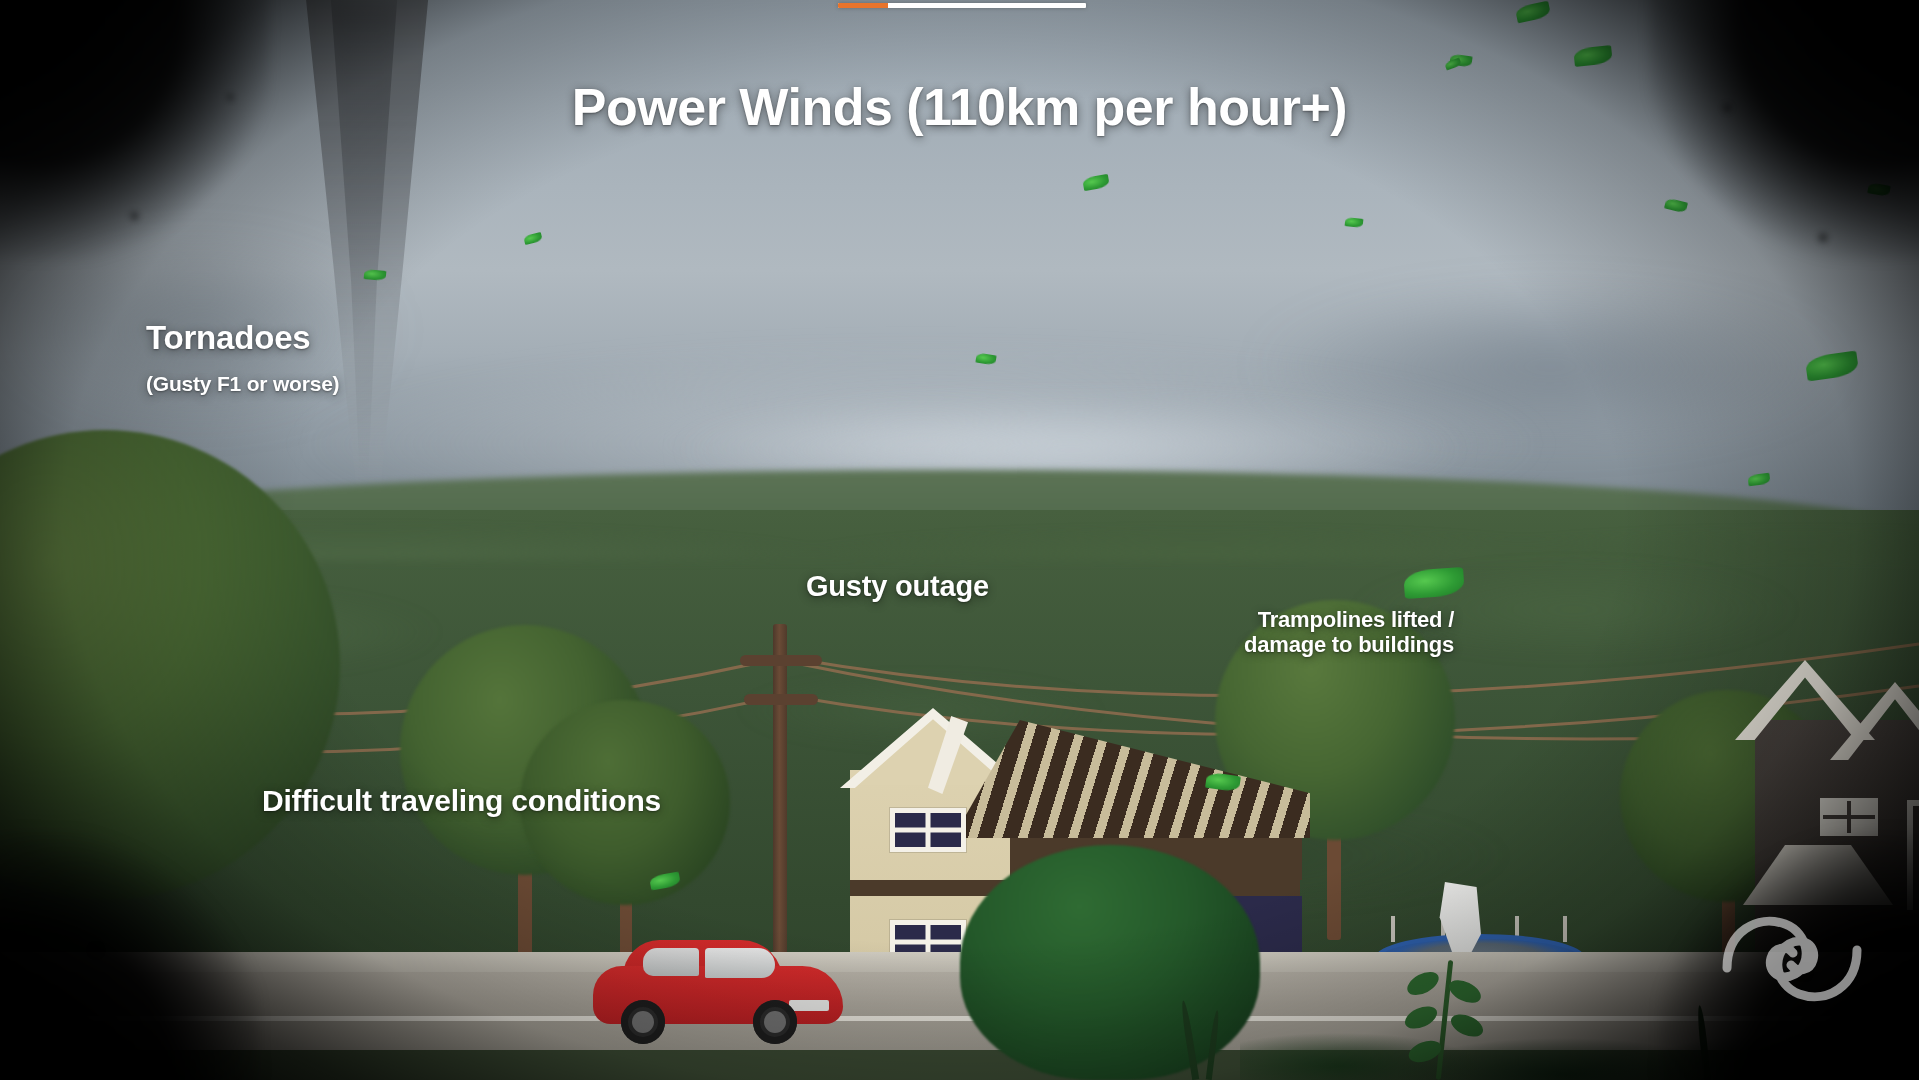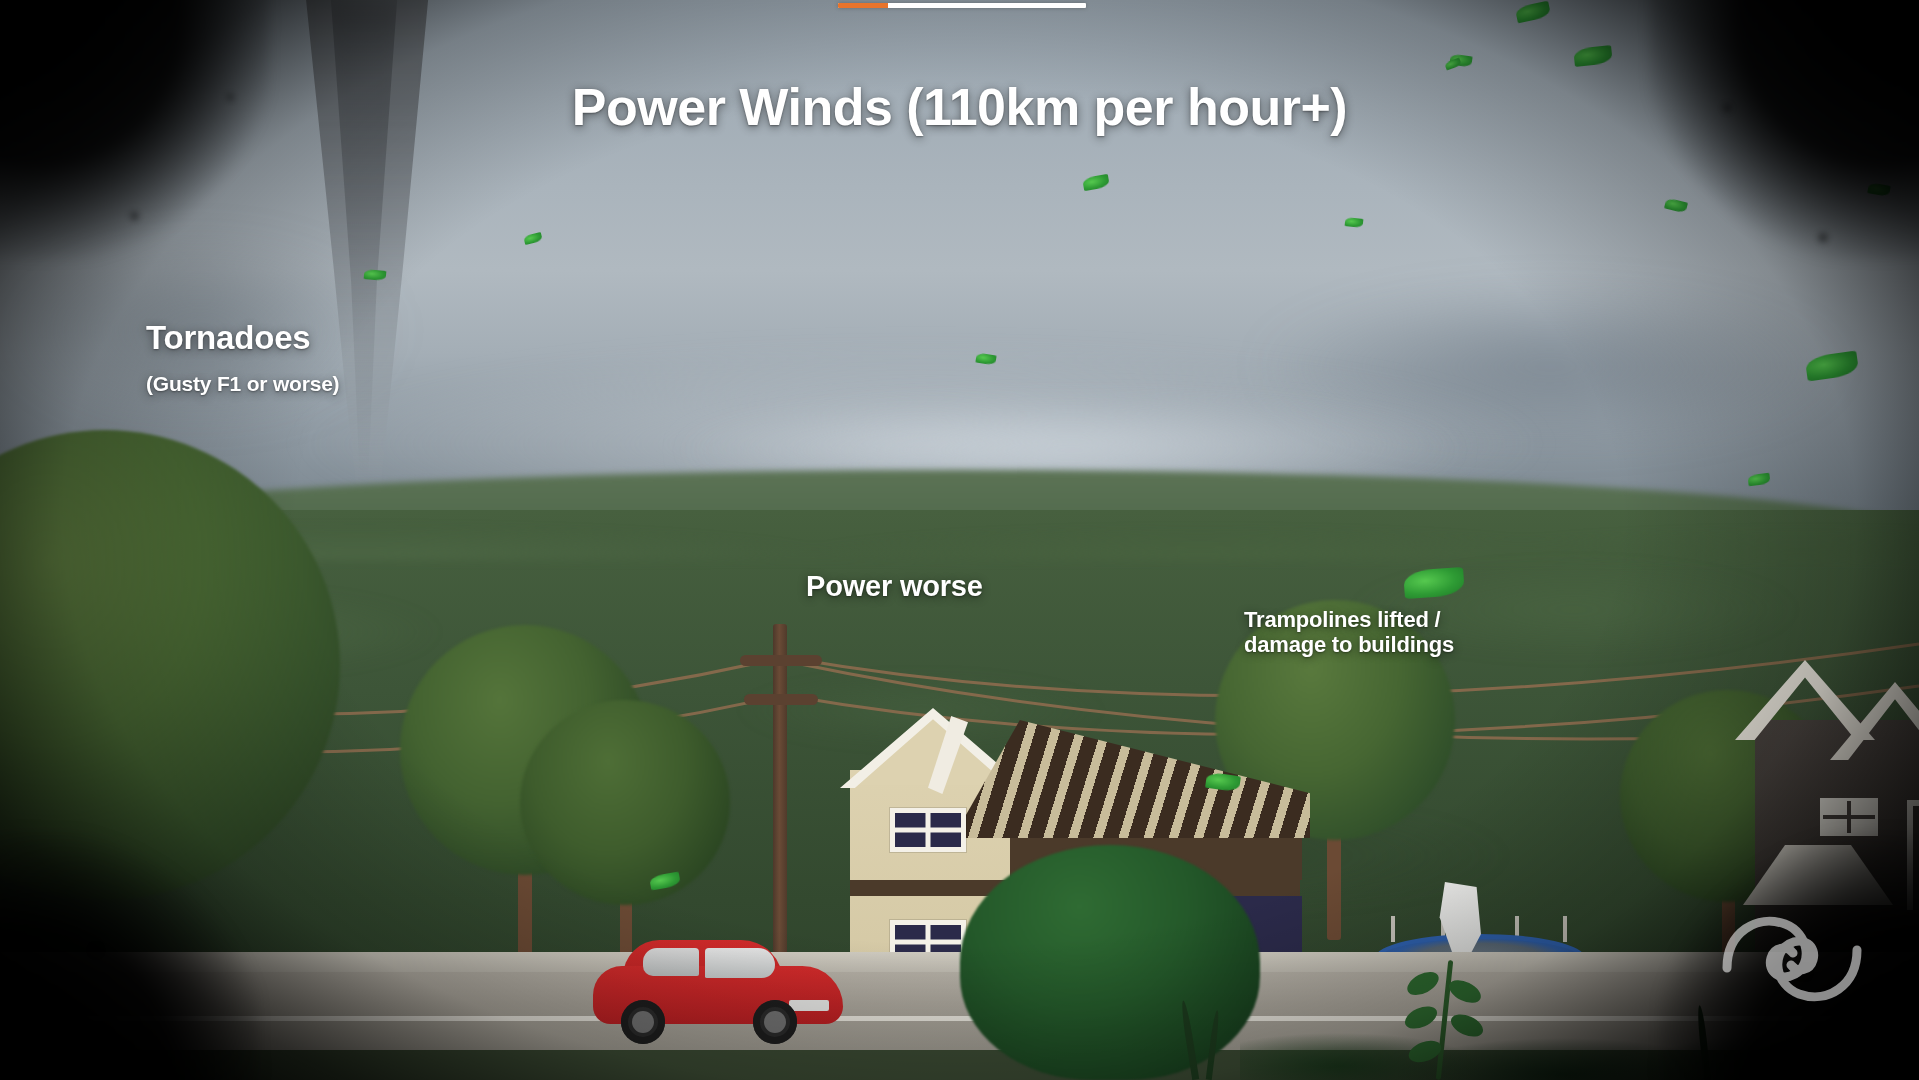--- a/index.html
+++ b/index.html
@@ -372,20 +372,21 @@
   .c-tr{ right:-60px; top:-70px; --cx:70%; --cy:28%; }
   .c-bl{ left:-70px; bottom:-80px; --cx:30%; --cy:72%; }
   .c-br{ right:-70px; bottom:-80px; --cx:70%; --cy:72%; }
 
   
   .lbl{
     position:absolute; color:#fff; font-weight:700;
     letter-spacing:-0.2px; line-height:1.12;
     text-shadow:0 2px 10px rgba(0,0,0,.45), 0 1px 2px rgba(0,0,0,.35);
     white-space:pre-line;
+    text-align:right;
   }
   #title{
     left:0; top:78px; width:1919px; text-align:center;
     font-size:52px; letter-spacing:-0.5px;
   }
   #lbl-tornado{ left:146px; top:320px; font-size:33px; }
   #lbl-tornado-sub{ left:146px; top:372px; font-size:21px; }
   #lbl-power{ left:806px; top:570px; font-size:29px; }
   #lbl-tramp{ left:1244px; top:608px; font-size:22px; }
   #lbl-travel{ left:262px; top:784px; font-size:30px; }
@@ -550,23 +551,24 @@
   <div class="vignette"></div>
   <div class="corner c-tl"></div>
   <div class="corner c-tr"></div>
   <div class="corner c-bl"></div>
   <div class="corner c-br"></div>
   <div class="vignette-grain"></div>
 
   <div class="lbl" id="title">Power Winds (110km per hour+)</div>
   <div class="lbl" id="lbl-tornado">Tornadoes</div>
   <div class="lbl" id="lbl-tornado-sub">(Gusty F1 or worse)</div>
-  <div class="lbl" id="lbl-power">Power worse</div>
+  <div class="lbl" id="lbl-power">Gusty outage</div>
   <div class="lbl" id="lbl-tramp">Trampolines lifted /
 damage to buildings</div>
+  <div class="lbl" id="lbl-travel">Difficult traveling conditions</div>
 
   <div class="progress" style="background: rgb(255, 255, 255);">
     <div class="fill" id="progress-fill" style="width: 20%; background: rgb(232, 116, 44);"></div>
   </div>
 
   <div class="watermark">
     <svg viewBox="0 0 150 120" fill="none" stroke="#ffffff" stroke-width="9" stroke-linecap="round">
       <path d="M10 70 C10 34 40 16 68 26 C92 35 96 66 78 76 C64 84 50 74 54 60 C57 49 70 47 76 55"></path>
       <path d="M140 52 C140 88 110 106 82 96 C58 87 54 56 72 46 C86 38 100 48 96 62 C93 73 80 75 74 67"></path>
     </svg>

